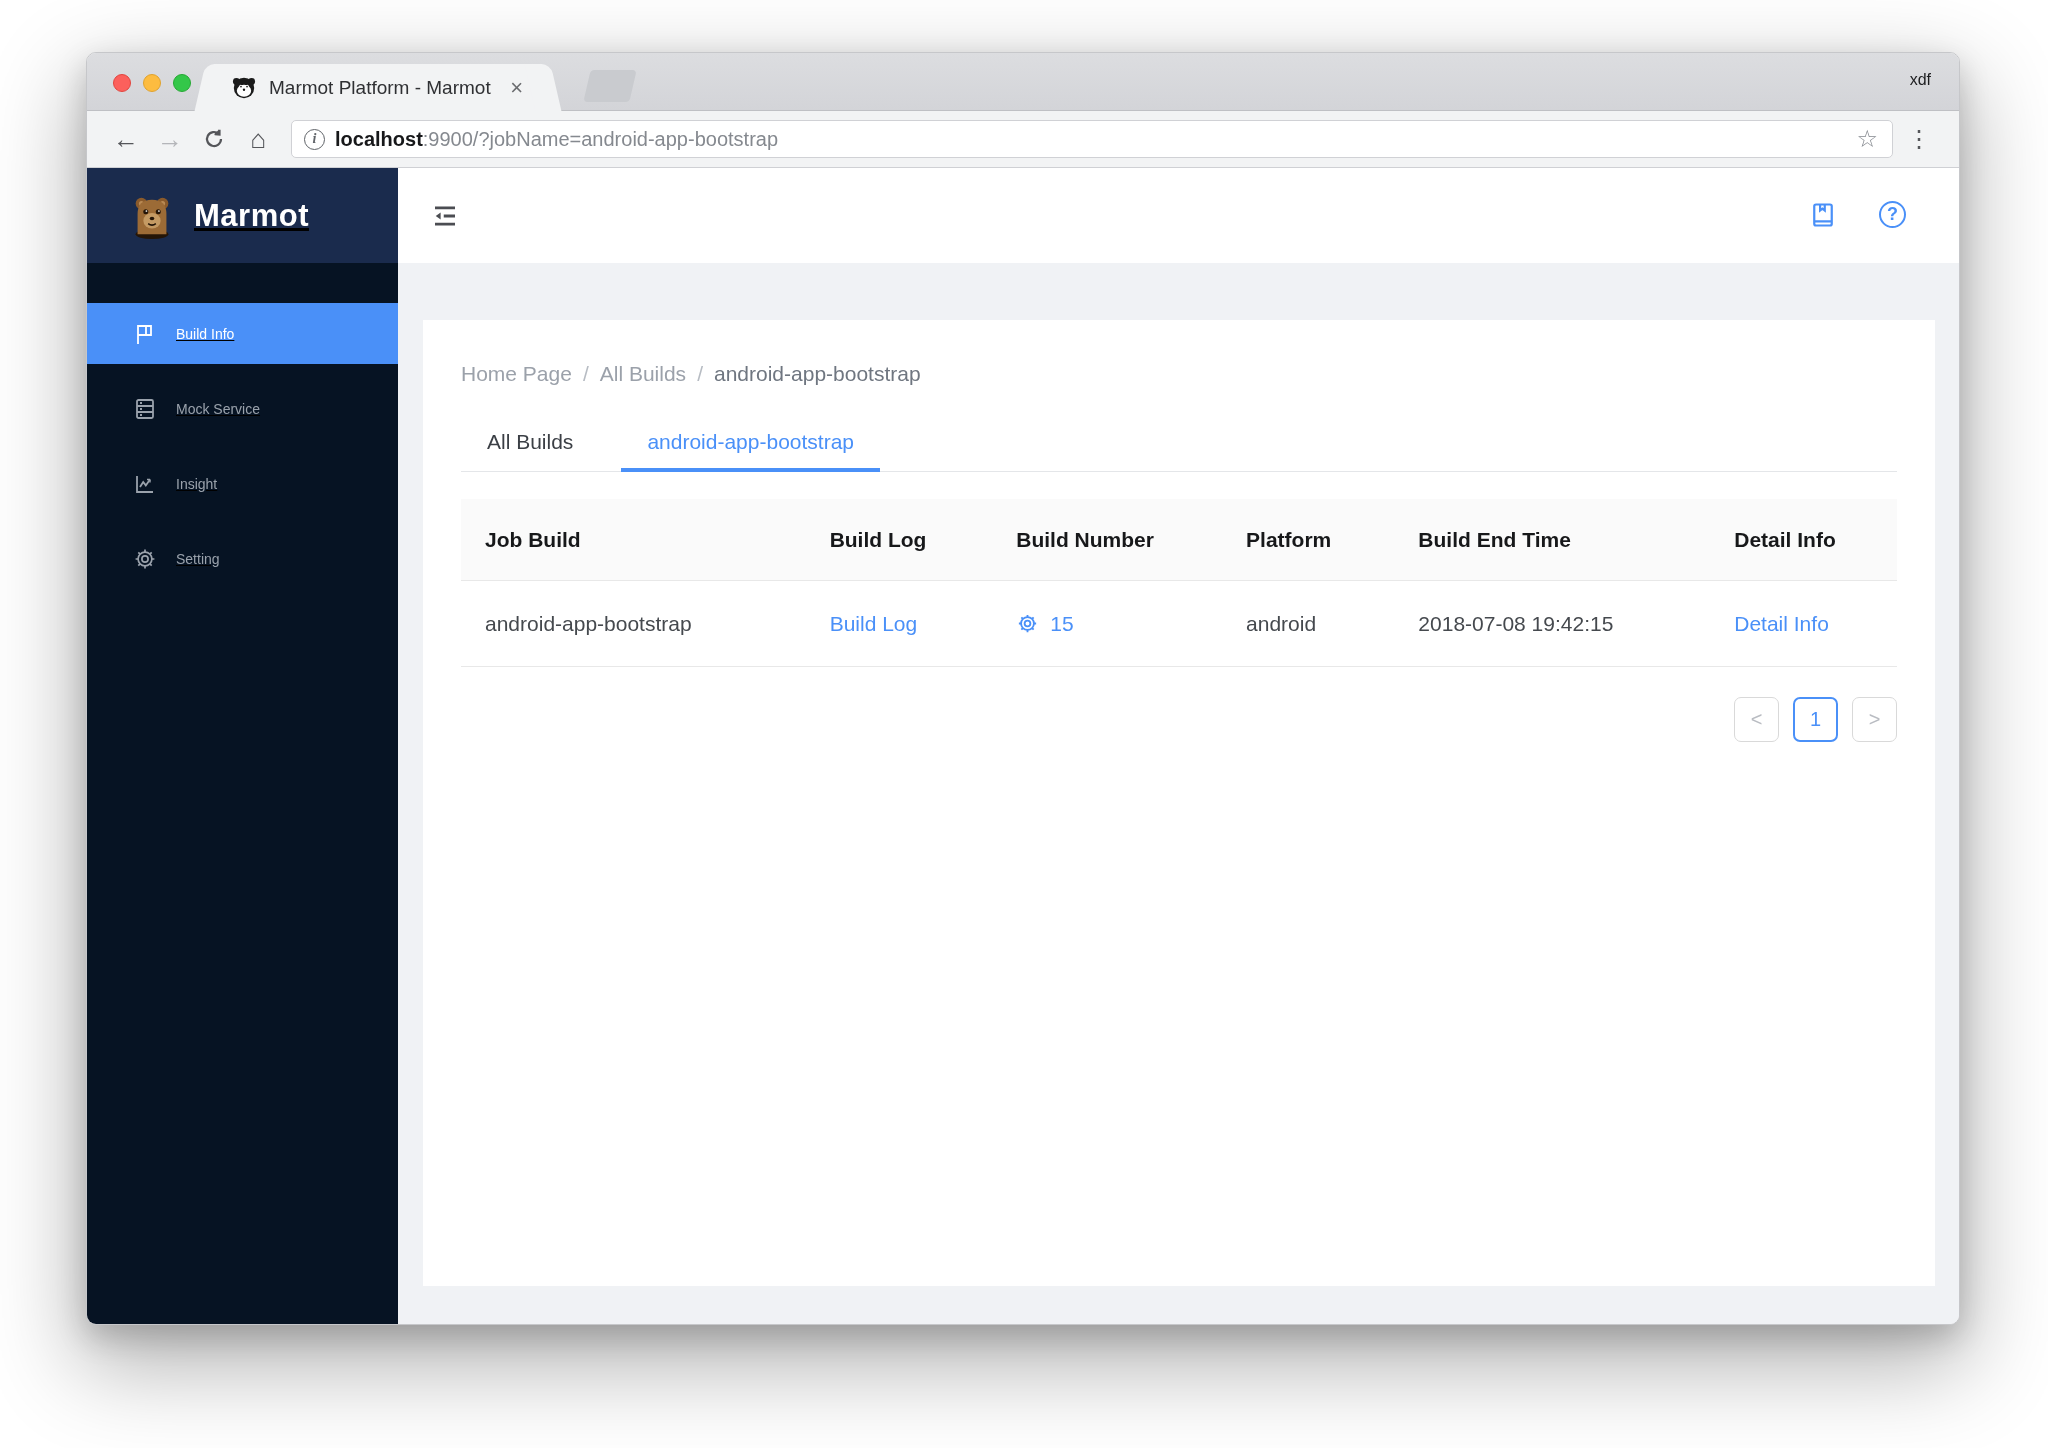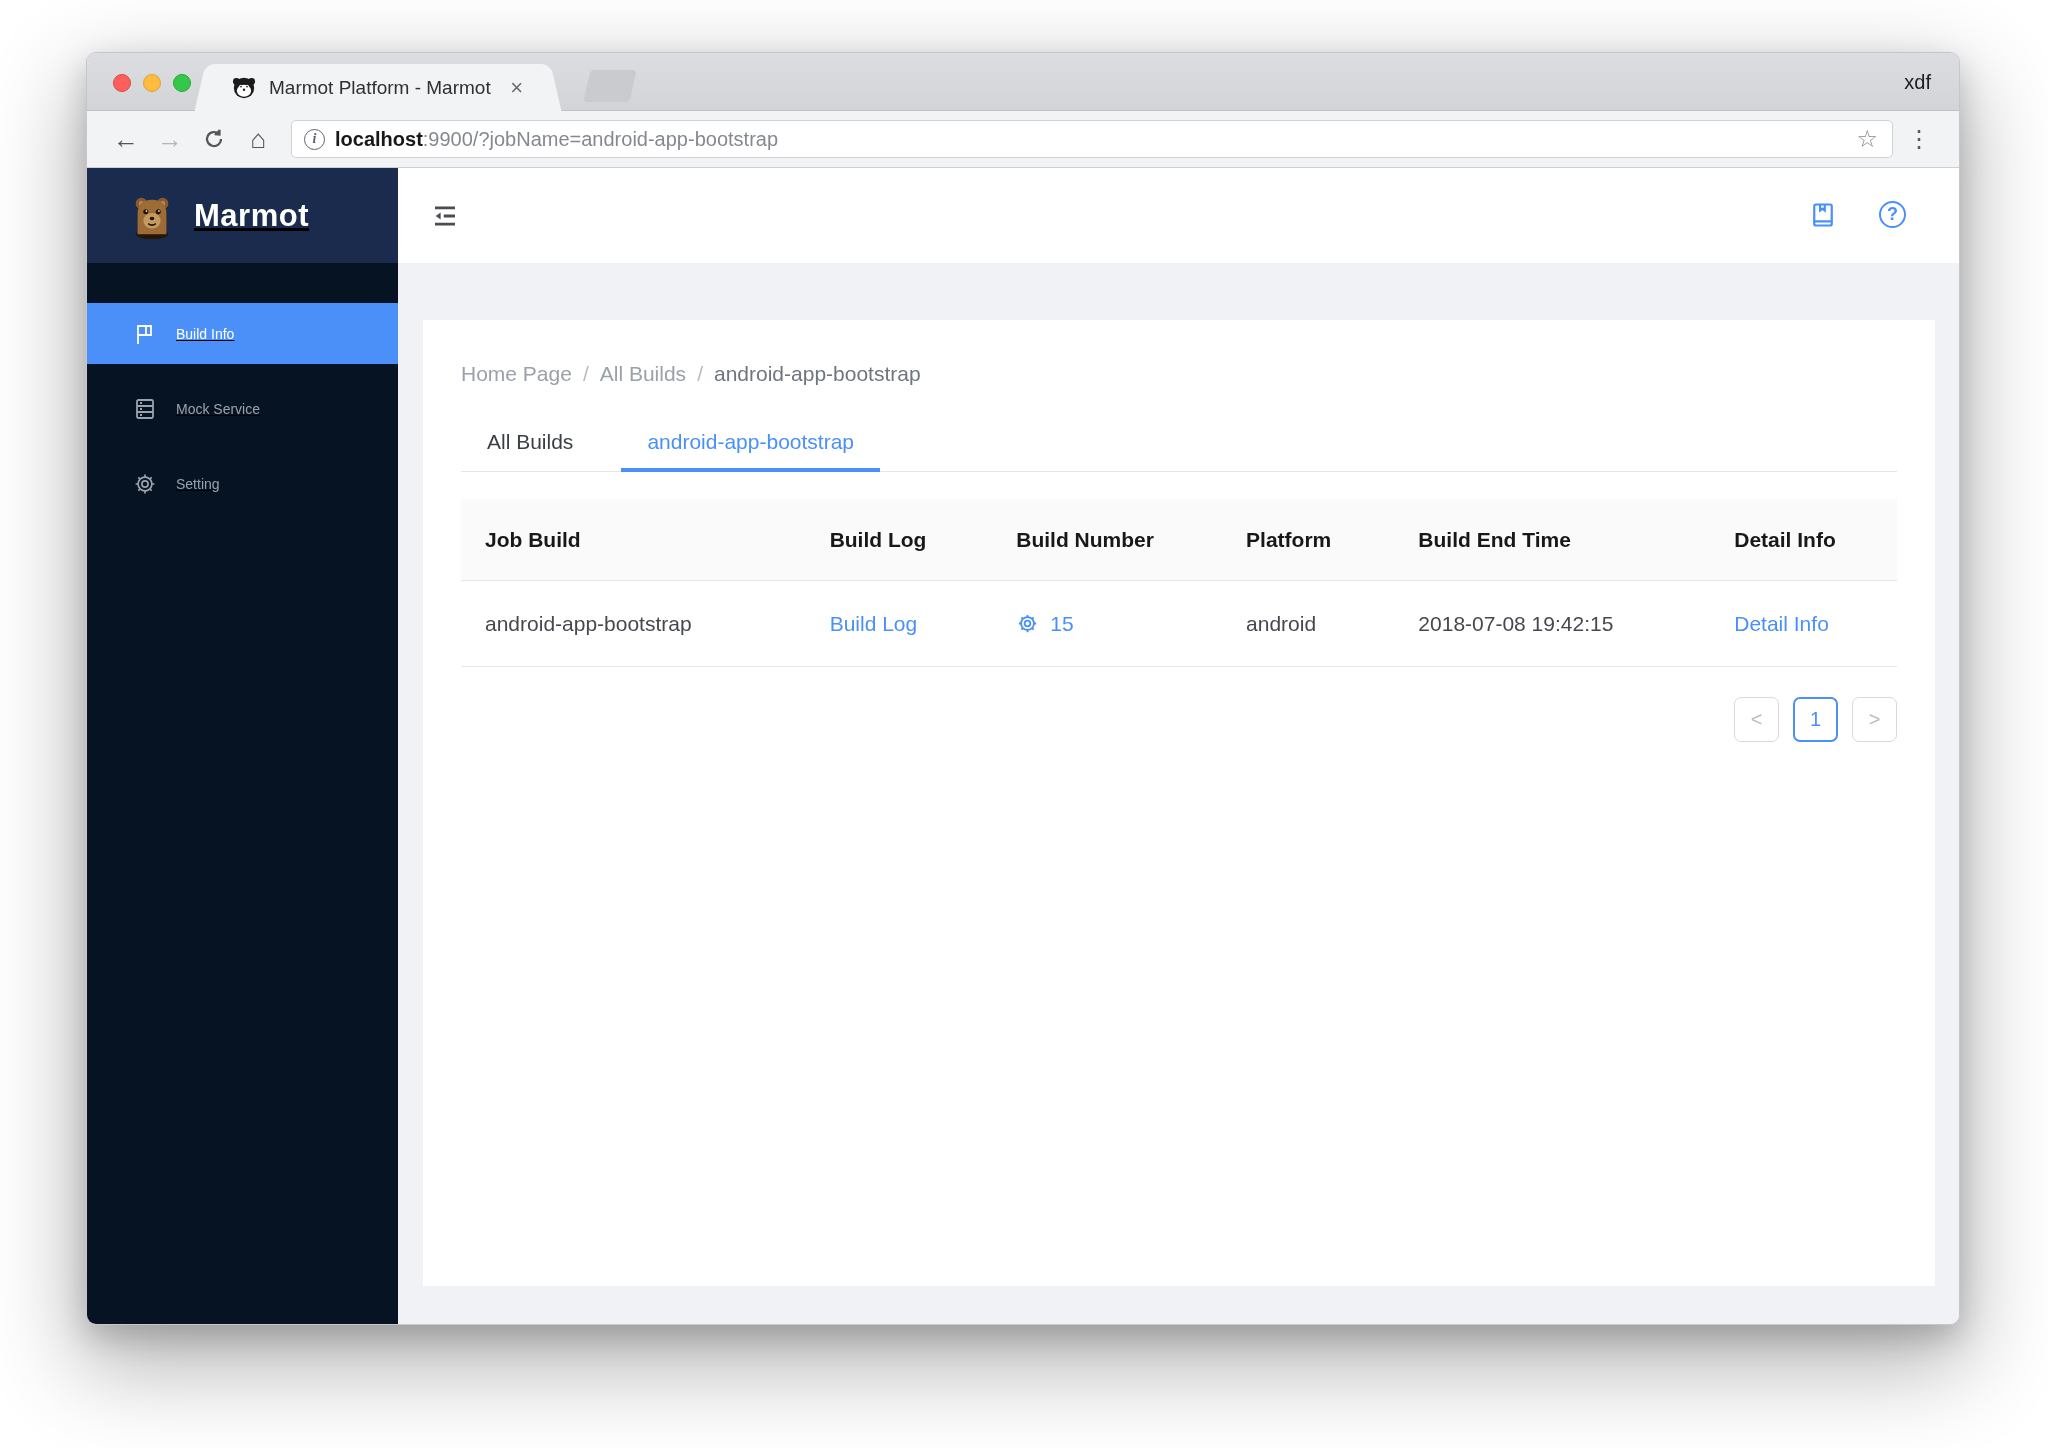--- a/index.html
+++ b/index.html
@@ -34,21 +34,21 @@
   }
   .tab::before { left:-13px; transform:skewX(-13deg); border-top-left-radius:9px; }
   .tab::after  { right:-13px; transform:skewX(13deg); border-top-right-radius:9px; }
   .tab-title { font-size:19px; color:#2f3033; margin-left:12px; white-space:nowrap; flex:1; }
   .tab-close { font-size:22px; color:#6b6c6f; margin-left:10px; line-height:1; cursor:default; }
 
   .newtab {
     position:absolute; left:500px; bottom:8px; width:46px; height:32px;
     background:#c9cbcf; transform:skewX(-13deg); border-radius:4px;
   }
-  .profile-name { position:absolute; right:28px; top:18px; font-size:20px; color:#1c1d1f; }
+  .profile-name { position:absolute; right:28px; top:18px; font-size:16px; color:#1c1d1f; }
 
   
   .toolbar {
     height:57px; background:#f2f3f4; border-bottom:1px solid #cfd0d4;
     display:flex; align-items:center; padding:0 20px; gap:6px;
   }
   .navbtn { width:38px; text-align:center; font-size:26px; color:#55565a; line-height:1; }
   .navbtn.disabled { color:#b4b5b9; }
   .reload-icon svg { display:block; margin:0 auto; }
   .omnibox {
@@ -219,20 +219,30 @@
         </div>
         <div class="menu-item">
           <span class="mi-icon">
             <svg width="24" height="24" viewBox="0 0 24 24" fill="none" stroke="currentColor" stroke-width="1.8">
               <rect x="4" y="3" width="16" height="18" rx="1.5"></rect>
               <path d="M4 9h16M4 15h16"></path>
               <path d="M7 6h2M7 12h2M7 18h2" stroke-width="2"></path>
             </svg>
           </span>
           <span>Mock Service</span>
+        </div>
+        <div class="menu-item">
+          <span class="mi-icon">
+            <svg width="24" height="24" viewBox="0 0 24 24" fill="none" stroke="currentColor" stroke-width="1.8">
+              <path d="M4 4v16h16"></path>
+              <path d="M7 15l3.2-5 2.6 3.4L17 7.5"></path>
+              <path d="M17 7.5v3M17 7.5h-3" stroke-width="1.4"></path>
+            </svg>
+          </span>
+          <span>Insight</span>
         </div>
         <div class="menu-item">
           <span class="mi-icon">
             <svg width="24" height="24" viewBox="0 0 24 24" fill="none" stroke="currentColor" stroke-width="1.7">
               <circle cx="12" cy="12" r="3.1"></circle>
               <circle cx="12" cy="12" r="6.9"></circle>
               <path d="M12 5.1V2.6M12 21.4v-2.5M18.9 12h2.5M2.6 12h2.5M16.9 7.1l1.8-1.8M5.3 18.7l1.8-1.8M16.9 16.9l1.8 1.8M5.3 5.3l1.8 1.8"></path>
             </svg>
           </span>
           <span>Setting</span>

